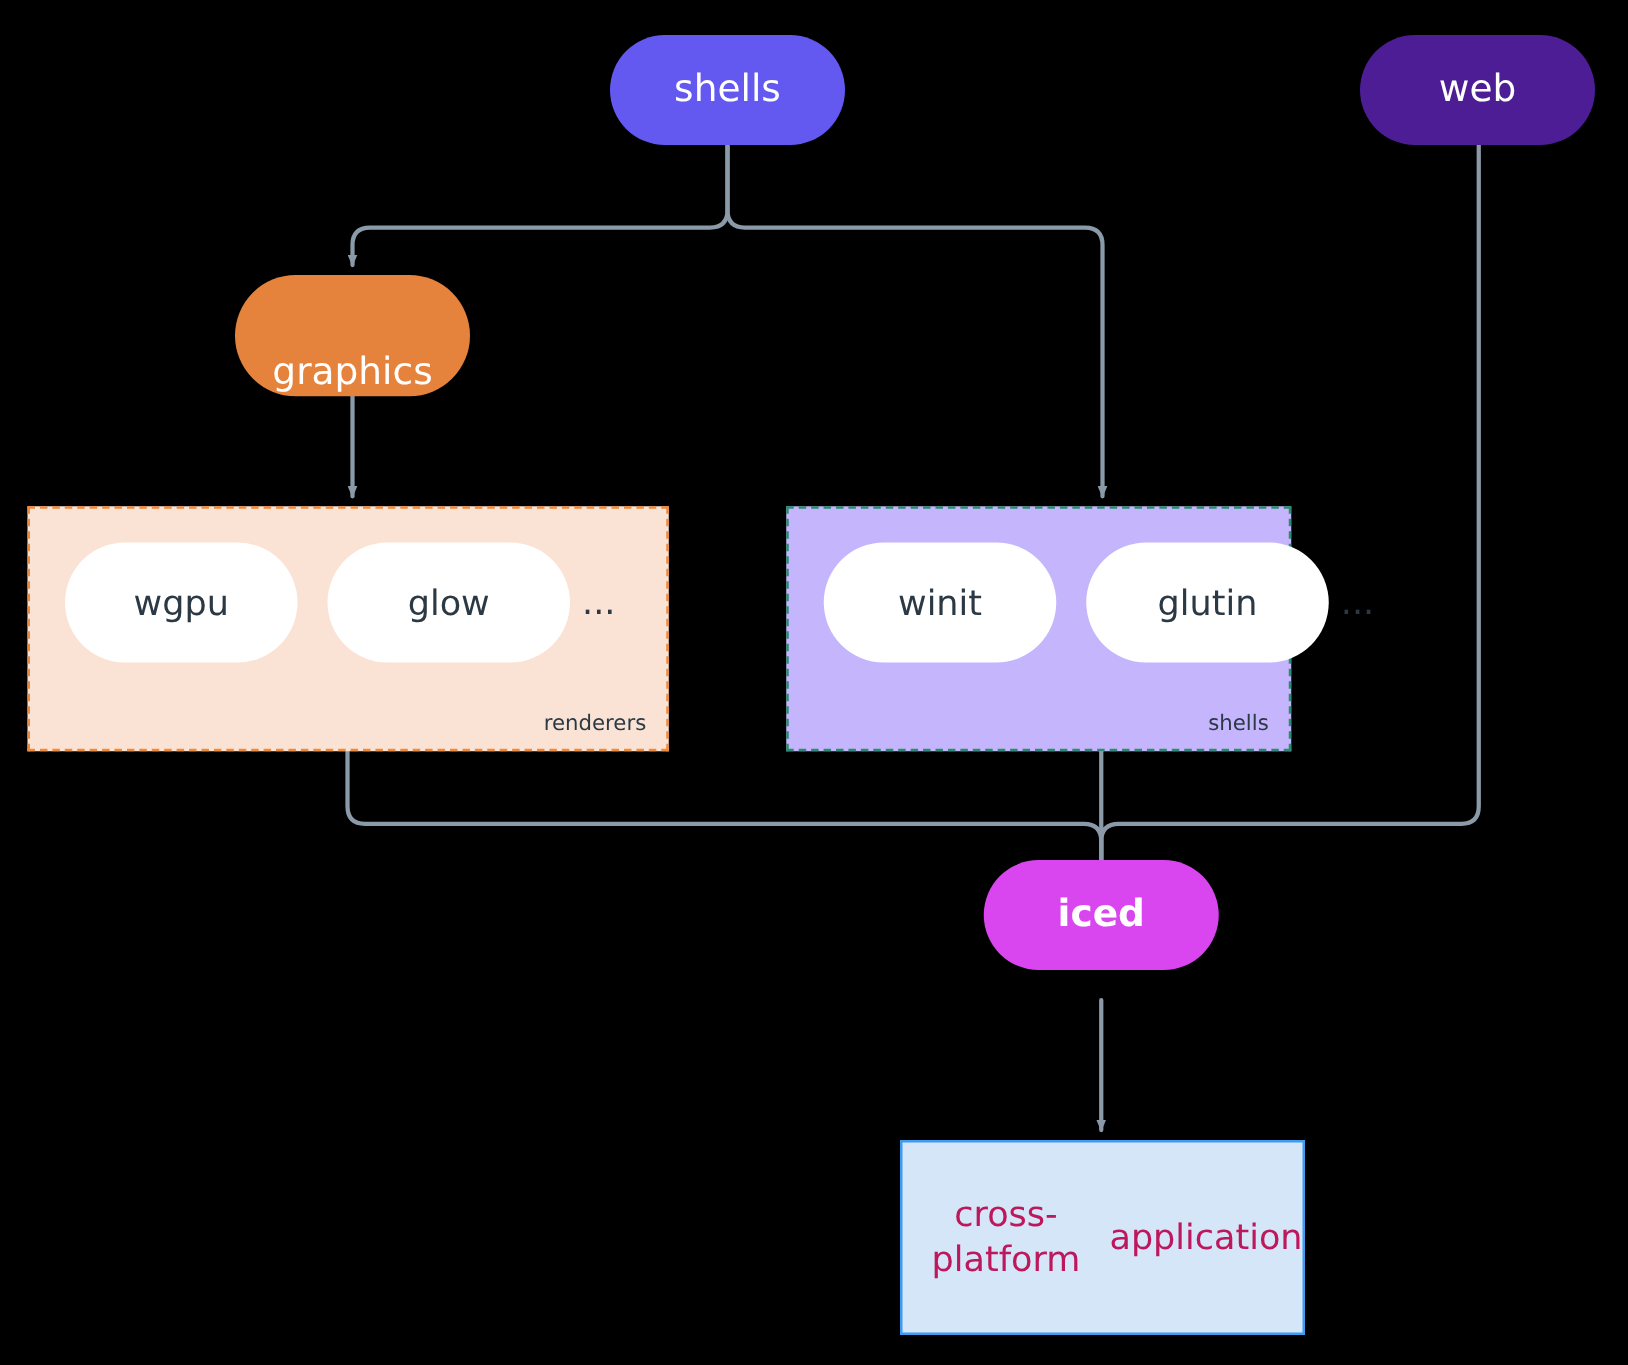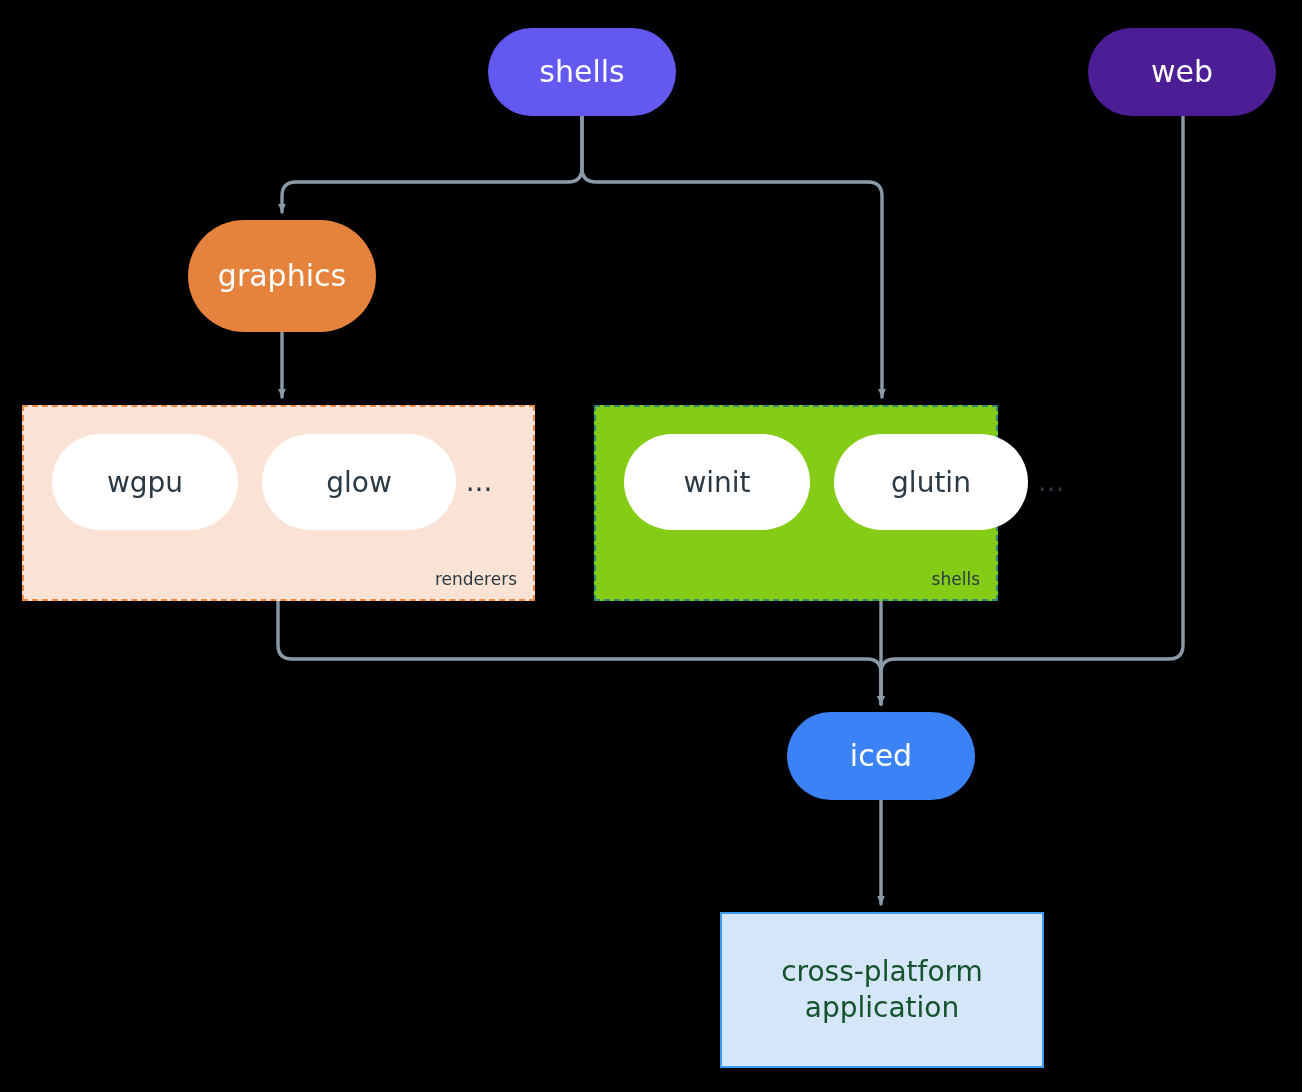--- a/index.html
+++ b/index.html
@@ -75,22 +75,22 @@
   .group-label {
     position: absolute;
     right: 16px;
     bottom: 10px;
     font-size: 17px;
     color: #2b3945;
   }
   .rect-node {
     box-sizing: border-box;
     font-size: 28px;
-    color: #14532d;
-    flex-direction: column;
+    color: #be185d;
+    flex-direction: row;
   }
   .rect-node span { display: block; }
 </style>
 </head>
 <body>
 
 <div id="diagram-root">
 
   <svg id="edges-layer" viewBox="0 0 1302 1092">
     <defs>
@@ -117,51 +117,51 @@
   </svg>
 
   <div class="node pill-node" style="left:488px; top:28px; width:188px; height:88px; background:#6358f0;">
     <span>shells</span>
   </div>
 
   <div class="node pill-node" style="left:1088px; top:28px; width:188px; height:88px; background:#4c1d95;">
     <span>web</span>
   </div>
 
-  <div class="node pill-node" style="left:188px; top:220px; width:188px; height:112px; background:#e5823c;">
+  <div class="node pill-node" style="left:188px; top:220px; width:188px; height:97px; background:#e5823c;align-items:flex-end;">
     <span>graphics</span>
   </div>
 
   <div class="group-box" style="left:22px; top:405px; width:513px; height:196px; background:#fae3d4; border-color:#ee8b3f;">
     <div class="group-pills" style="left:28px; top:27px;text-align:center;">
       <div class="lib-pill" style="width:186px;">
         <span>wgpu</span>
       </div>
       <div class="lib-pill" style="width:194px; margin-left:24px;">
         <span>glow</span>
       </div>
       <div class="ellipsis" style="width:46px; height:96px;">...</div>
     </div>
     <div class="group-label">renderers</div>
   </div>
 
-  <div class="group-box" style="left:594px; top:405px; width:404px; height:196px; background:#84cc16; border-color:#2e8b72;">
+  <div class="group-box" style="left:629px; top:405px; width:404px; height:196px; background:#c4b5fd; border-color:#2e8b72;">
     <div class="group-pills" style="left:28px; top:27px;">
       <div class="lib-pill" style="width:186px;">
         <span>winit</span>
       </div>
       <div class="lib-pill" style="width:194px; margin-left:24px;">
         <span>glutin</span>
       </div>
       <div class="ellipsis" style="width:46px; height:96px;">...</div>
     </div>
     <div class="group-label">shells</div>
   </div>
 
-  <div class="node pill-node" style="left:787px; top:712px; width:188px; height:88px; background:#3b82f6;">
+  <div class="node pill-node" style="left:787px; top:688px; width:188px; height:88px; background:#d946ef;font-weight:bold;">
     <span>iced</span>
   </div>
 
   <div class="node rect-node" style="left:720px; top:912px; width:324px; height:156px; background:#d4e6f8; border:2px solid #3f9af0;">
     <span>cross-platform</span>
     <span>application</span>
   </div>
 
 </div>
 

